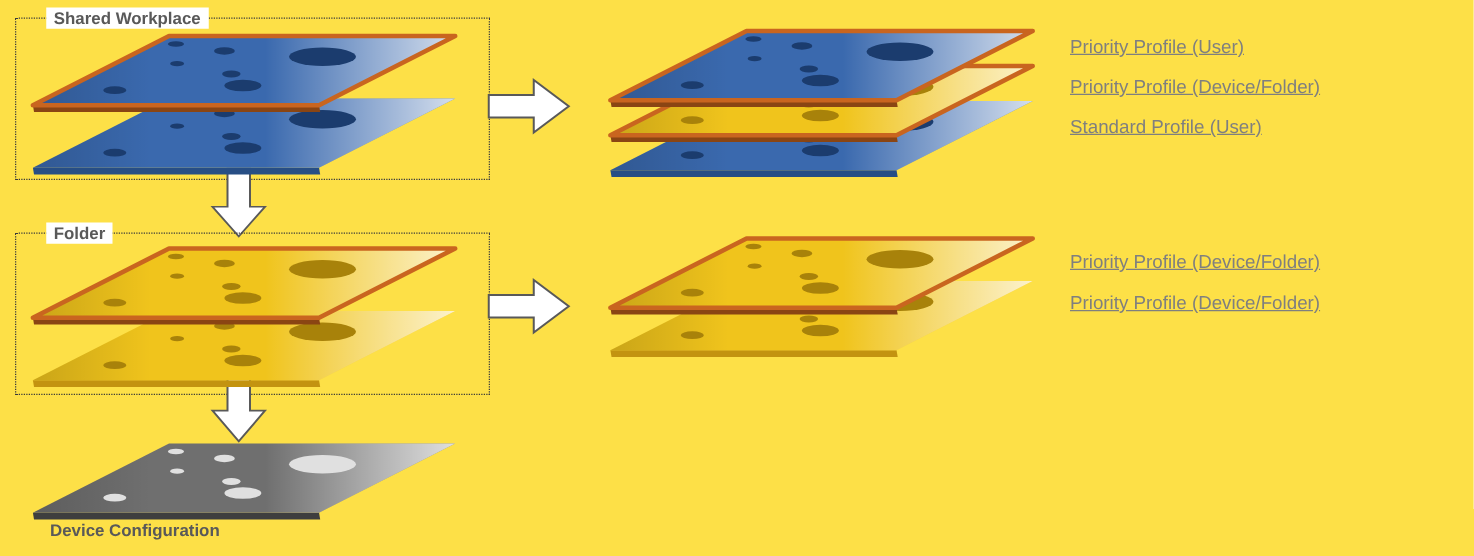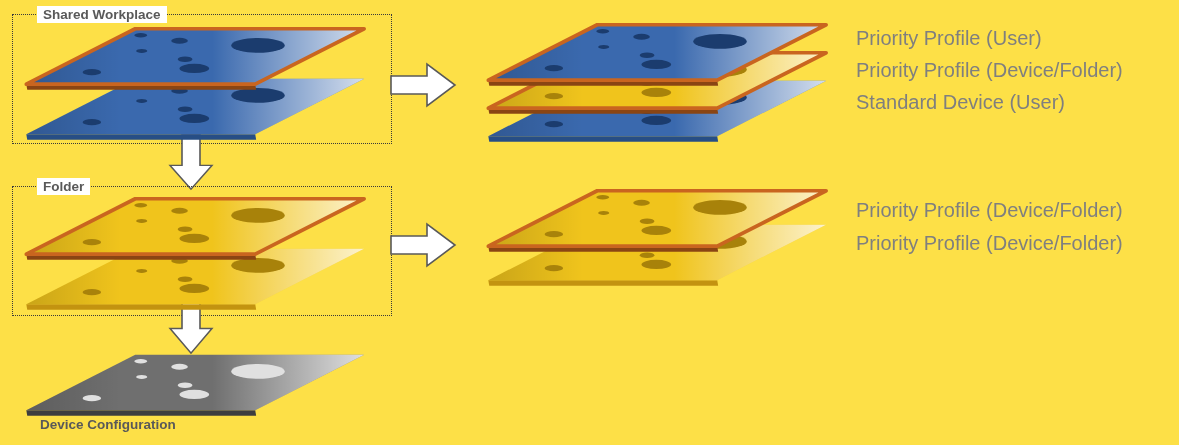--- a/index.html
+++ b/index.html
@@ -10,22 +10,22 @@
   .box-label {
     position: absolute; top: -9px; left: 24px; line-height: 17px;
     background: #ffffff; padding: 0 6px; font-size: 13.5px; font-weight: 700;
     color: var(--title-color, #595959); white-space: nowrap;
   }
   .caption {
     position: absolute; font-size: 13.5px; font-weight: 700;
     color: var(--title-color, #595959); white-space: nowrap; text-align: right;
   }
   .stack-label {
-    position: absolute; font-size: 20px; line-height: 20px;
-    color: var(--label-color, #7f7f7f); white-space: nowrap;
+    position: absolute; font-size: 15px; line-height: 20px;
+    color: var(--label-color, #7f7f7f); white-space: nowrap; text-decoration: underline;
   }
 
   .slice { position: absolute; overflow: visible; }
   .sl-face   { fill: var(--face, #888888); }
   .sl-sheen  { fill: url(#sheen); }
   .sl-hole   { fill: var(--hole, #444444); }
   .sl-edge   { fill: var(--edge, #555555); }
   .sl-border { fill: none; stroke: var(--border, none); stroke-width: 4; stroke-linejoin: round; }
 
   .arrow { position: absolute; overflow: visible; }
@@ -92,21 +92,21 @@
     </svg>
   <svg class="slice slice-yellow-priority" style="left:478px; top:50px; z-index:2" width="364" height="72" viewBox="0 0 372 78">
       <use href="#slice"></use>
     </svg>
   <svg class="slice slice-blue-priority" style="left:478px; top:22px; z-index:3" width="364" height="72" viewBox="0 0 372 78">
       <use href="#slice"></use>
     </svg>
 
   <div class="stack-label" style="left:856px; top:28px">Priority Profile (User)</div>
   <div class="stack-label" style="left:856px; top:60px">Priority Profile (Device/Folder)</div>
-  <div class="stack-label" style="left:856px; top:92px">Standard Device (User)</div>
+  <div class="stack-label" style="left:856px; top:92px">Standard Profile (User)</div>
 
   <svg class="arrow" style="left:167px; top:134px" width="48" height="56" viewBox="0 0 48 66" preserveAspectRatio="none">
       <use href="#arrow-down-glyph"></use>
     </svg>
 
   <div class="dotted-box" style="left:12px; top:186px; width:378px; height:128px">
     <span class="box-label">Folder</span>
   </div>
 
   <svg class="slice slice-yellow" style="left:16px; top:246px; z-index:1" width="364" height="72" viewBox="0 0 372 78">

